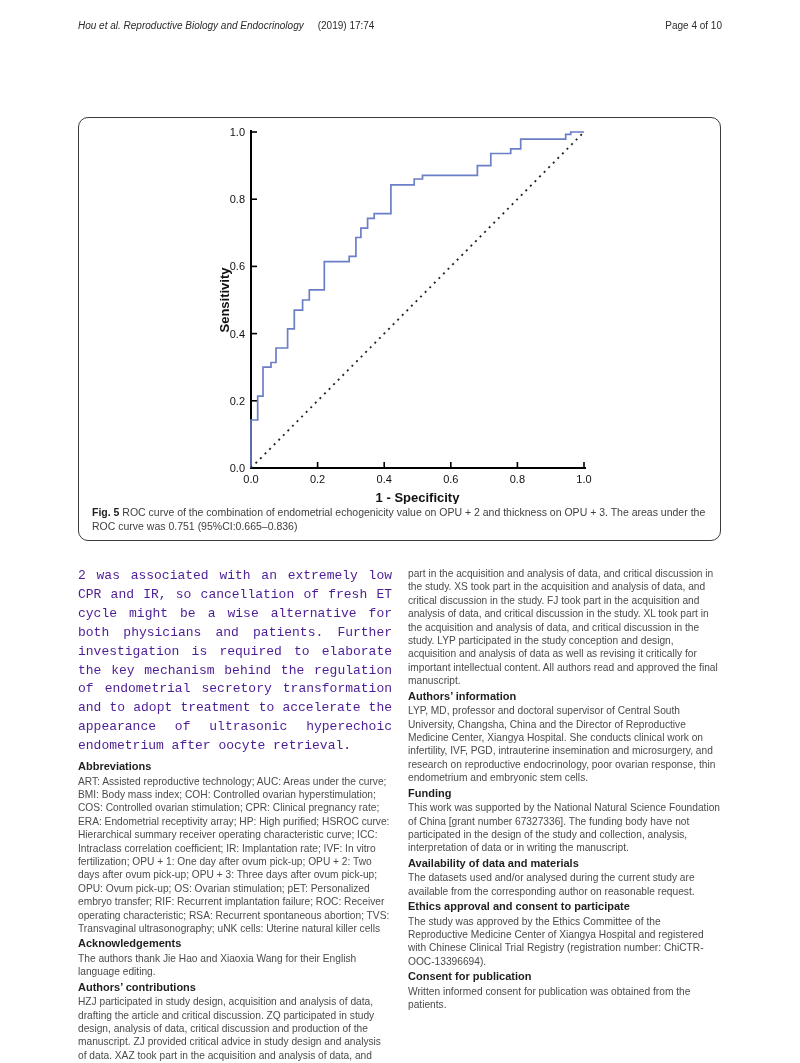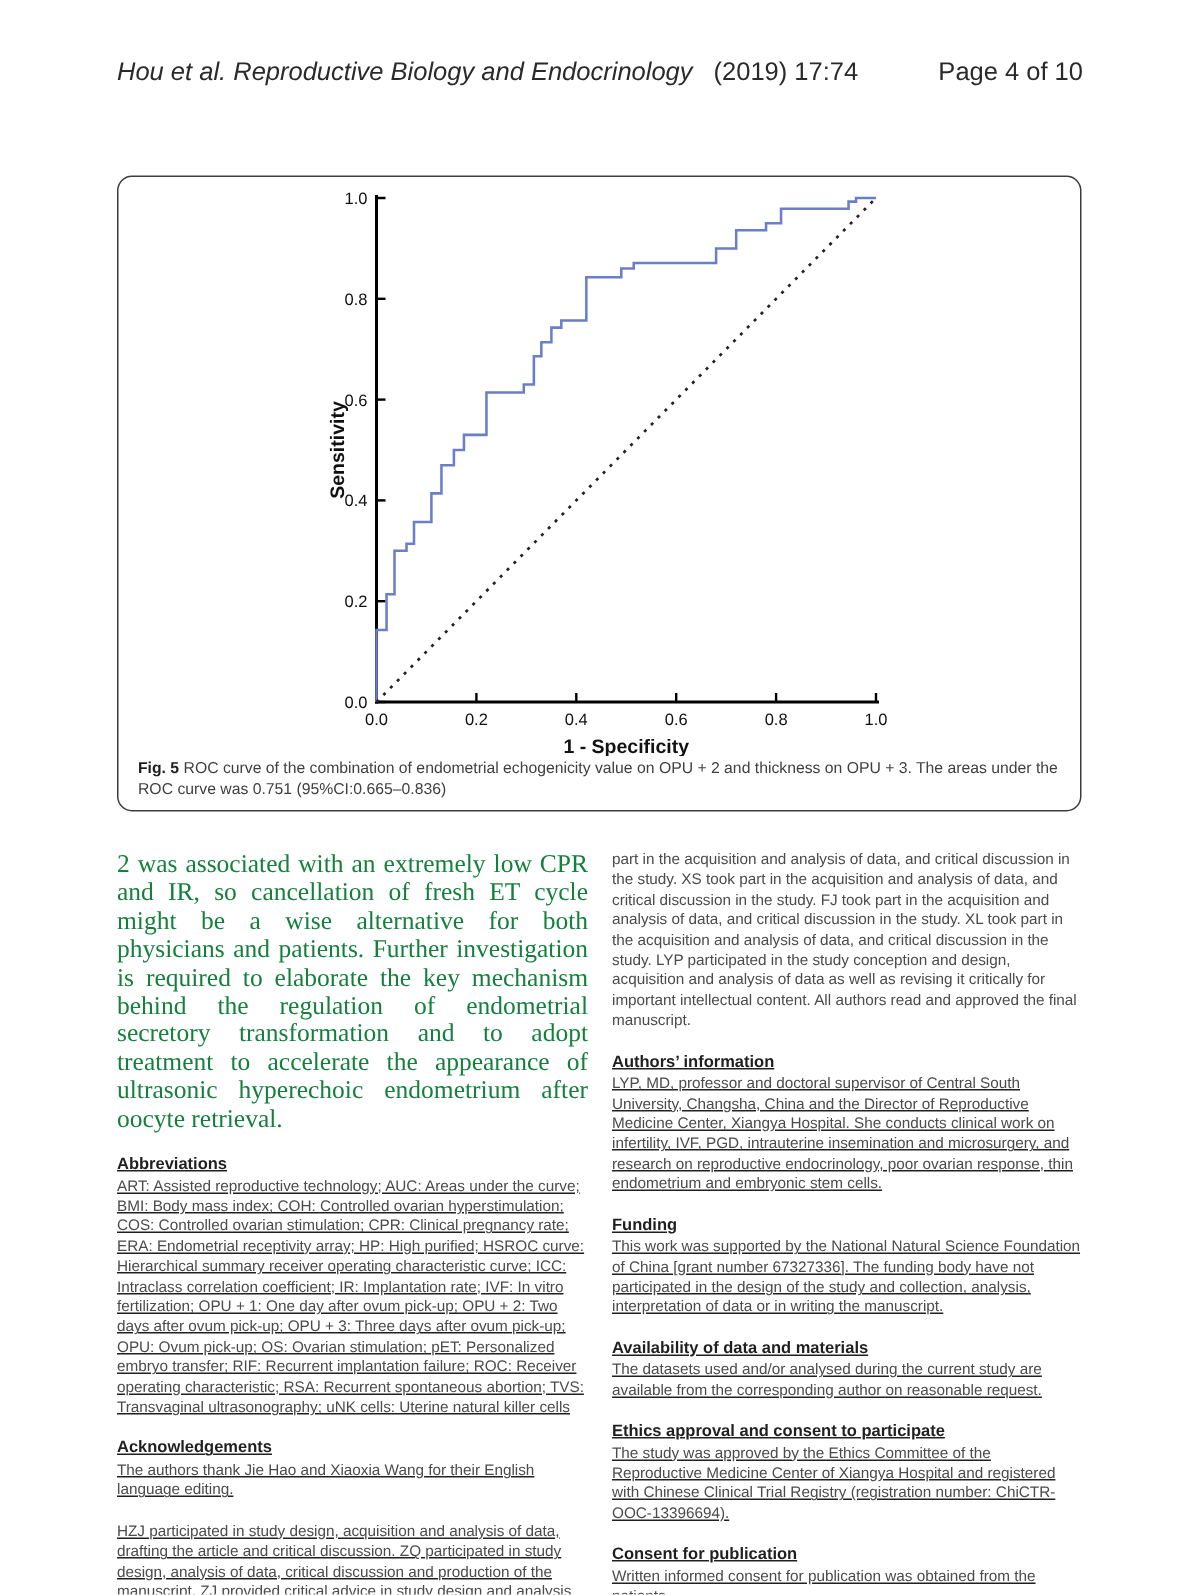--- a/index.html
+++ b/index.html
@@ -1,48 +1,48 @@
 <!DOCTYPE html>
 <html><head>
 <meta charset="utf-8">
 <style>
   html,body{margin:0;padding:0;}
   body{
     width:800px;height:1063px;position:relative;background:#ffffff;
     font-family:"Liberation Sans",sans-serif;color:#231f20;overflow:hidden;
   }
   .page-header{
-    position:absolute;left:78px;top:38px;width:644px;
+    position:absolute;left:78px;top:20px;width:644px;
     display:flex;justify-content:space-between;align-items:baseline;
-    font-size:17px;color:#2a2a2a;text-align:center;
+    font-size:10px;color:#2a2a2a;text-align:center;
   }
   .page-header .jrn{font-style:italic;}
   .page-header .cit{font-style:normal;margin-left:14px;}
   .figure-box{
     position:absolute;left:78px;top:117px;width:643px;height:424px;
     border:1.5px solid #3c3c3c;border-radius:10px;background:#fff;box-sizing:border-box;
   }
   .figure-box svg{position:absolute;left:0;top:0;}
   .fig-caption{
     position:absolute;left:13px;right:13px;top:388px;
     font-size:10.5px;line-height:13.5px;color:#3f3f3f;
   }
   .fig-caption b{color:#1d1d1d;}
   .col{position:absolute;top:567px;width:314px;}
   .col-left{left:78px;}
   .col-right{left:408px;}
   .lede{
-    font-family:Liberation Serif, serif;font-size:17px;line-height:18.9px;
-    text-align:justify;color:#15803d;margin:0 0 4px 0;
+    font-family:Liberation Mono, monospace;font-size:13px;line-height:18.9px;
+    text-align:justify;color:#4c1d95;margin:0 0 4px 0;
   }
   .small-text{
     font-size:10.2px;line-height:13.4px;color:#4b4b4b;margin:0;
     text-align:left;
   }
-  .section{margin-top:14px;text-decoration:underline;}
+  .section{margin-top:2px;}
   .section:first-child{margin-top:0;}
   .sec-head{
     font-size:11px;font-weight:bold;color:#1f1f1f;margin:0 0 2.5px 0;
   }
 </style>
 </head>
 <body>
 
 <div class="page-header">
   <span>
@@ -96,20 +96,21 @@
     <div class="sec-head">Abbreviations</div>
     <p class="small-text">ART: Assisted reproductive technology; AUC: Areas under the curve; BMI: Body mass index; COH: Controlled ovarian hyperstimulation; COS: Controlled ovarian stimulation; CPR: Clinical pregnancy rate; ERA: Endometrial receptivity array; HP: High purified; HSROC curve: Hierarchical summary receiver operating characteristic curve; ICC: Intraclass correlation coefficient; IR: Implantation rate; IVF: In vitro fertilization; OPU + 1: One day after ovum pick-up; OPU + 2: Two days after ovum pick-up; OPU + 3: Three days after ovum pick-up; OPU: Ovum pick-up; OS: Ovarian stimulation; pET: Personalized embryo transfer; RIF: Recurrent implantation failure; ROC: Receiver operating characteristic; RSA: Recurrent spontaneous abortion; TVS: Transvaginal ultrasonography; uNK cells: Uterine natural killer cells</p>
   </div>
 
   <div class="section">
     <div class="sec-head">Acknowledgements</div>
     <p class="small-text">The authors thank Jie Hao and Xiaoxia Wang for their English language editing.</p>
   </div>
 
   <div class="section">
+    <div class="sec-head">Authors’ contributions</div>
     <p class="small-text">HZJ participated in study design, acquisition and analysis of data, drafting the article and critical discussion. ZQ participated in study design, analysis of data, critical discussion and production of the manuscript. ZJ provided critical advice in study design and analysis of data. XAZ took part in the acquisition and analysis of data, and critical discussion in the study. HAH took part in the acquisition and analysis of data, and critical discussion in the study. HX took</p>
   </div>
 </div>
 
 <div class="col col-right">
   <p class="small-text">part in the acquisition and analysis of data, and critical discussion in the study. XS took part in the acquisition and analysis of data, and critical discussion in the study. FJ took part in the acquisition and analysis of data, and critical discussion in the study. XL took part in the acquisition and analysis of data, and critical discussion in the study. LYP participated in the study conception and design, acquisition and analysis of data as well as revising it critically for important intellectual content. All authors read and approved the final manuscript.</p>
 
   <div class="section">
     <div class="sec-head">Authors’ information</div>
     <p class="small-text">LYP, MD, professor and doctoral supervisor of Central South University, Changsha, China and the Director of Reproductive Medicine Center, Xiangya Hospital. She conducts clinical work on infertility, IVF, PGD, intrauterine insemination and microsurgery, and research on reproductive endocrinology, poor ovarian response, thin endometrium and embryonic stem cells.</p>

